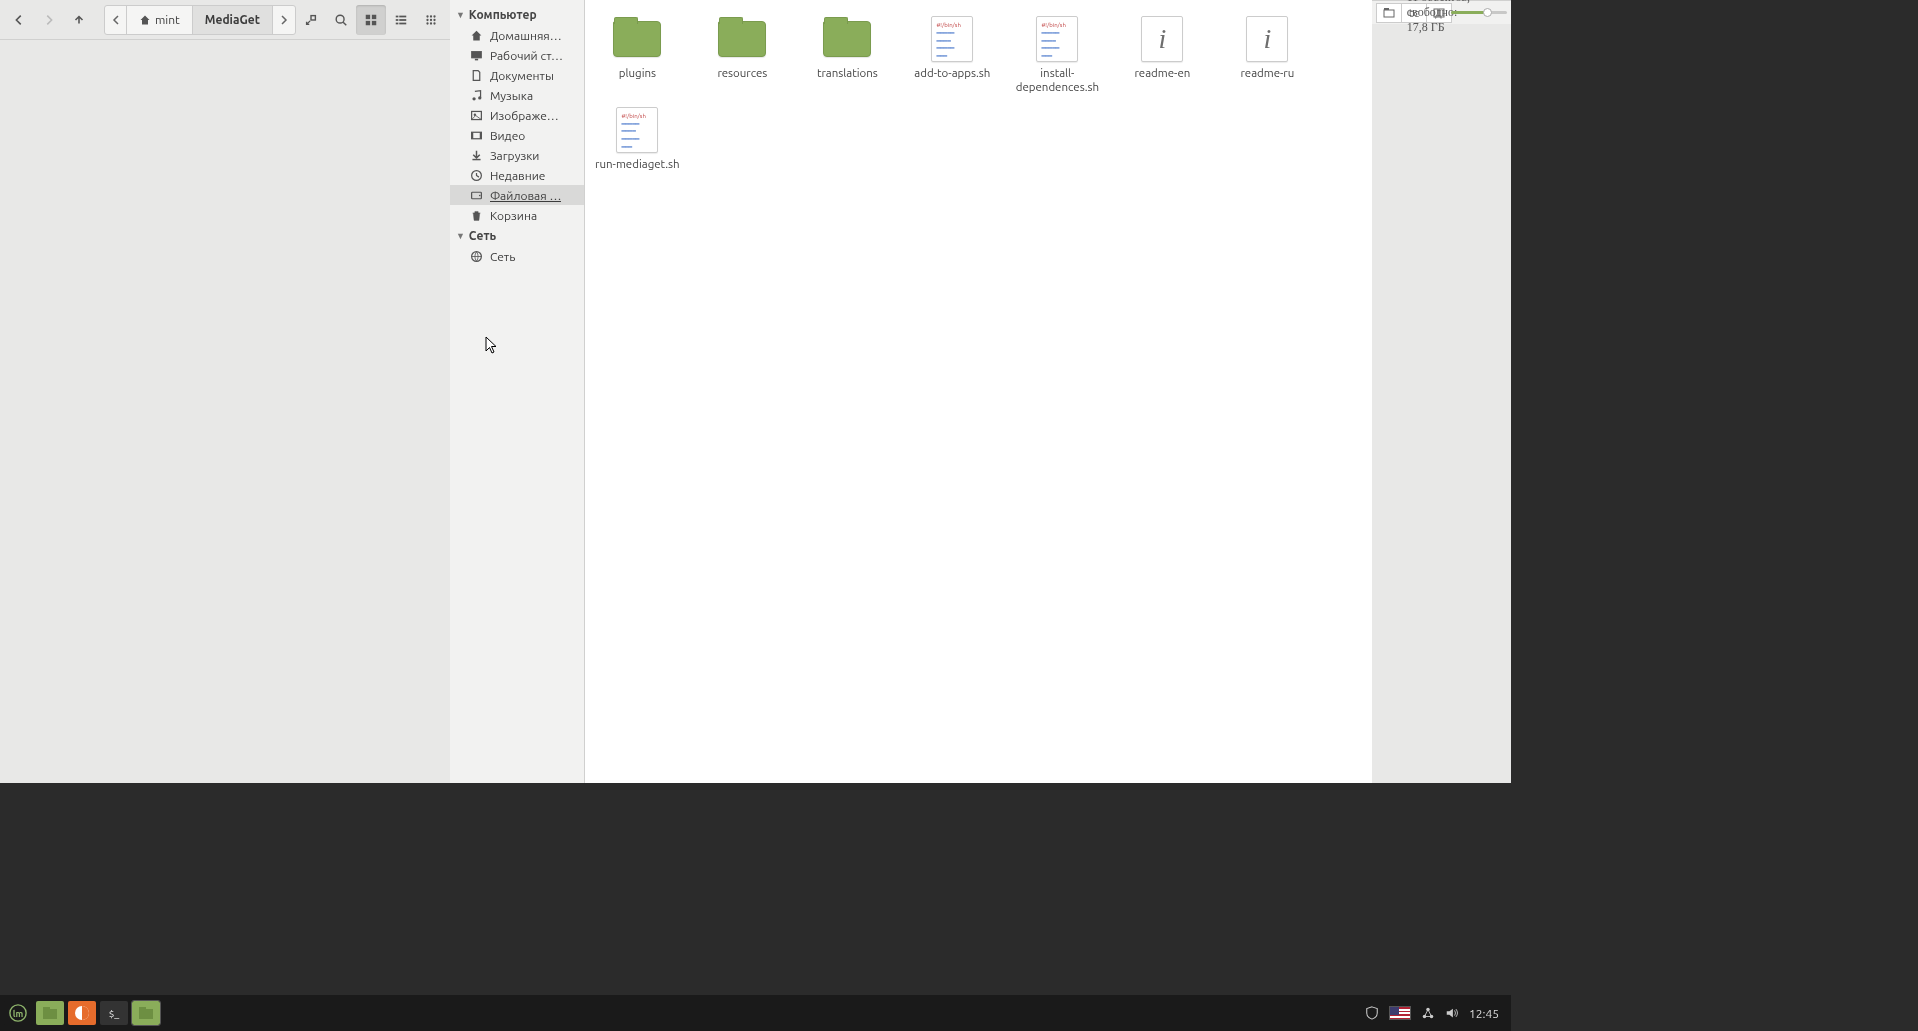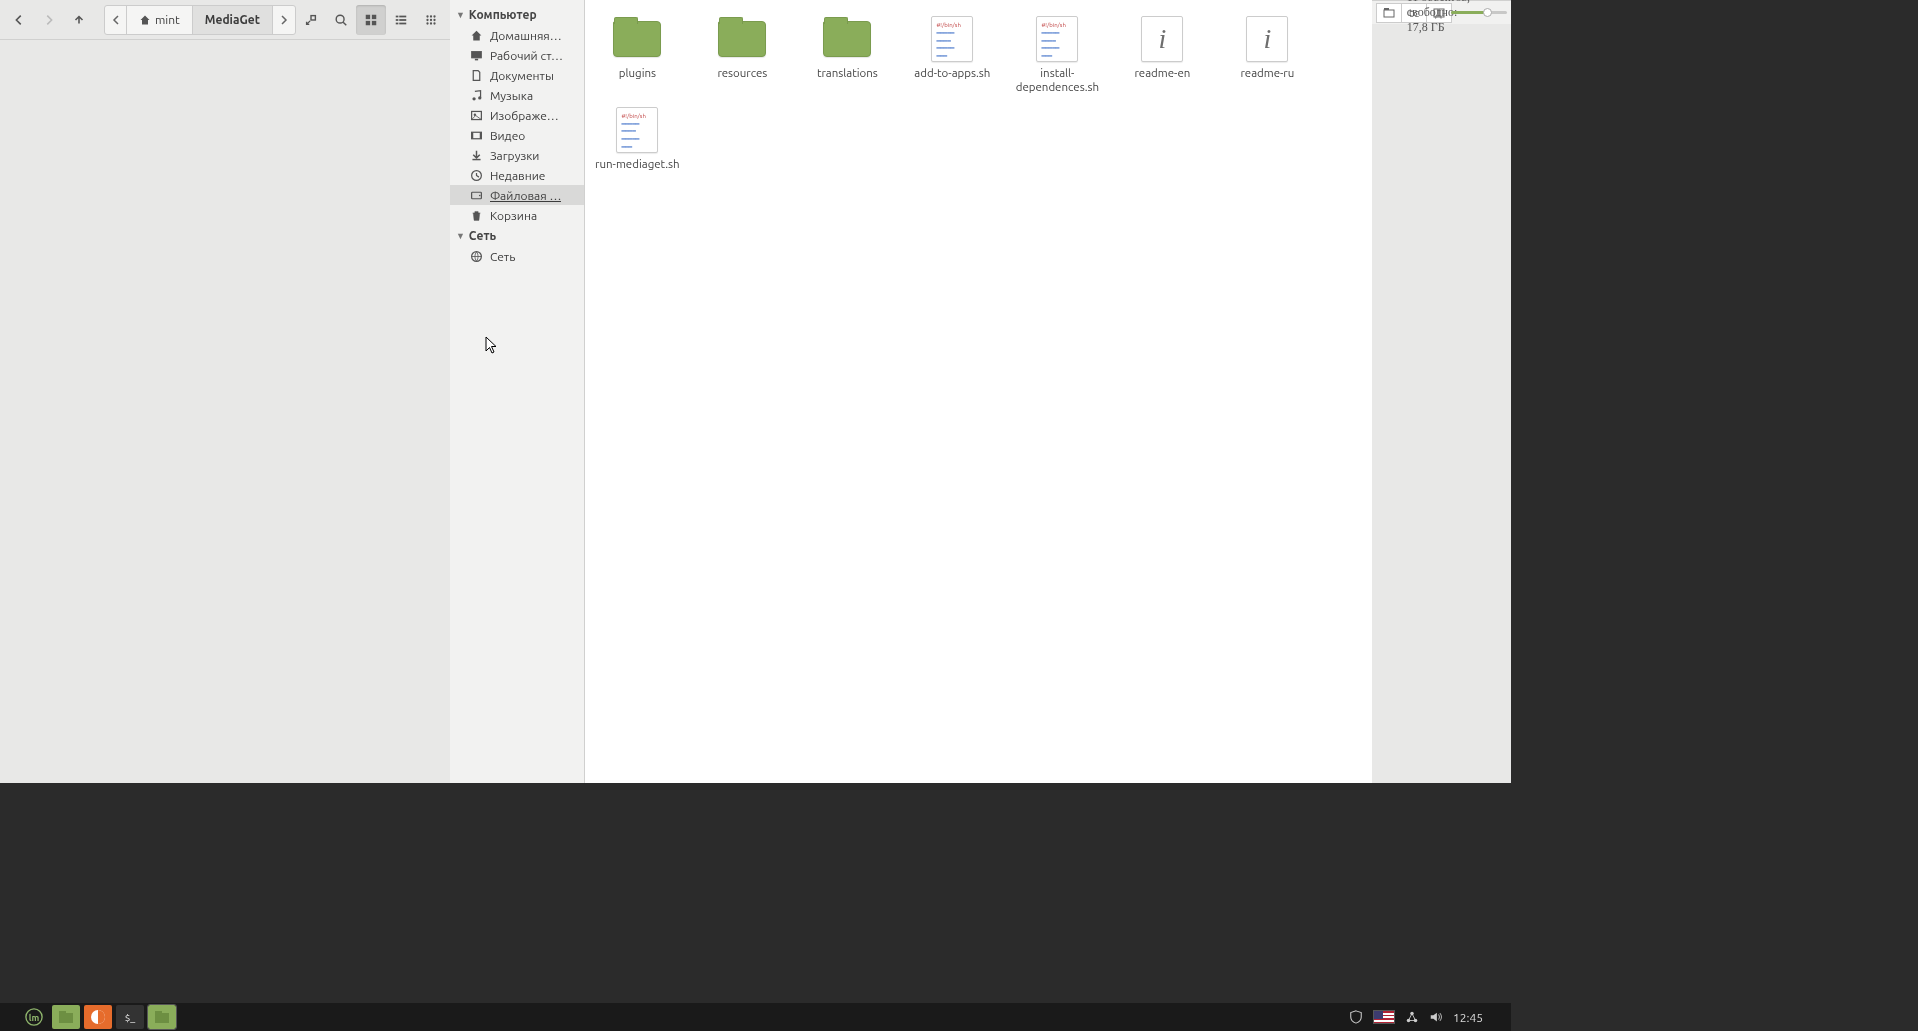--- a/index.html
+++ b/index.html
@@ -35,21 +35,21 @@
 .doc-shape.info .i-char { font-family: Georgia, serif; font-style: italic; font-size: 28px; color: #6e6e6e; }
 .item .name { font-size: 11.5px; color: #444; word-break: break-word; line-height: 1.25; max-width: 100%; }
 .statusbar { height: 24px; background: #f1f1f0; border-top: 1px solid #d0d0cf; display: flex; align-items: center; padding: 0 4px; font-size: 12px; color: #555; position:relative;}
 .statusbar .left-btns { display:flex; gap:0; }
 .statusbar .sb-btn { width:26px; height:20px; border:1px solid #ccc; background:#fff; display:flex; align-items:center; justify-content:center; font-size:11px; cursor:pointer; margin-right:-1px;}
 .statusbar .center { position:absolute; left:50%; transform:translateX(-50%);font-family:Liberation Serif, serif; }
 .statusbar .zoom { margin-left:auto; display:flex; align-items:center; }
 .zoom-track { width:56px; height:3px; background:#c8c8c7; border-radius:2px; position:relative;}
 .zoom-fill { position:absolute; left:0; top:0; height:100%; width:60%; background:#8aad5a; border-radius:2px; }
 .zoom-thumb { position:absolute; left:58%; top:-3px; width:9px; height:9px; background:#fff; border:1px solid #aaa; border-radius:50%;}
-.taskbar { position:absolute; bottom:0; left:0; width:1511px; height:28px; background:#1a1a1a; display:flex; align-items:center; padding:0 20px; }
+.taskbar { position:absolute; bottom:0; left:0; width:1511px; height:36px; background:#1a1a1a; display:flex; align-items:center; padding:0 4px; }
 .tb-app { width:28px; height:24px; margin-right:4px; display:flex; align-items:center; justify-content:center; cursor:pointer; border-radius:2px; }
 .tb-app.mint { background:#1a1a1a; color:#8fb56c; }
 .tb-app.fm { background:#8aad5a; }
 .tb-app.ff { background:#e66c2c; color:#fff; }
 .tb-app.term { background:#333; color:#eee; }
 .tb-tray{margin-left:auto;display:flex;align-items:flex-end;gap:10px;color:#ddd;font-size:12px;padding-right:8px;}
 .flag{width:22px;height:14px;background:linear-gradient(#b22234,#b22234 15%,#fff 15%,#fff 30%,#b22234 30%,#b22234 45%,#fff 45%,#fff 60%,#b22234 60%,#b22234 75%,#fff 75%,#fff 90%,#b22234 90%);position:relative;border:1px solid #555;}
 .flag::before{content:"";position:absolute;left:0;top:0;width:9px;height:8px;background:#3c3b6e;}
 svg{display:block;}
 .cursor{position:absolute;left:485px;top:336px;pointer-events:none;}

